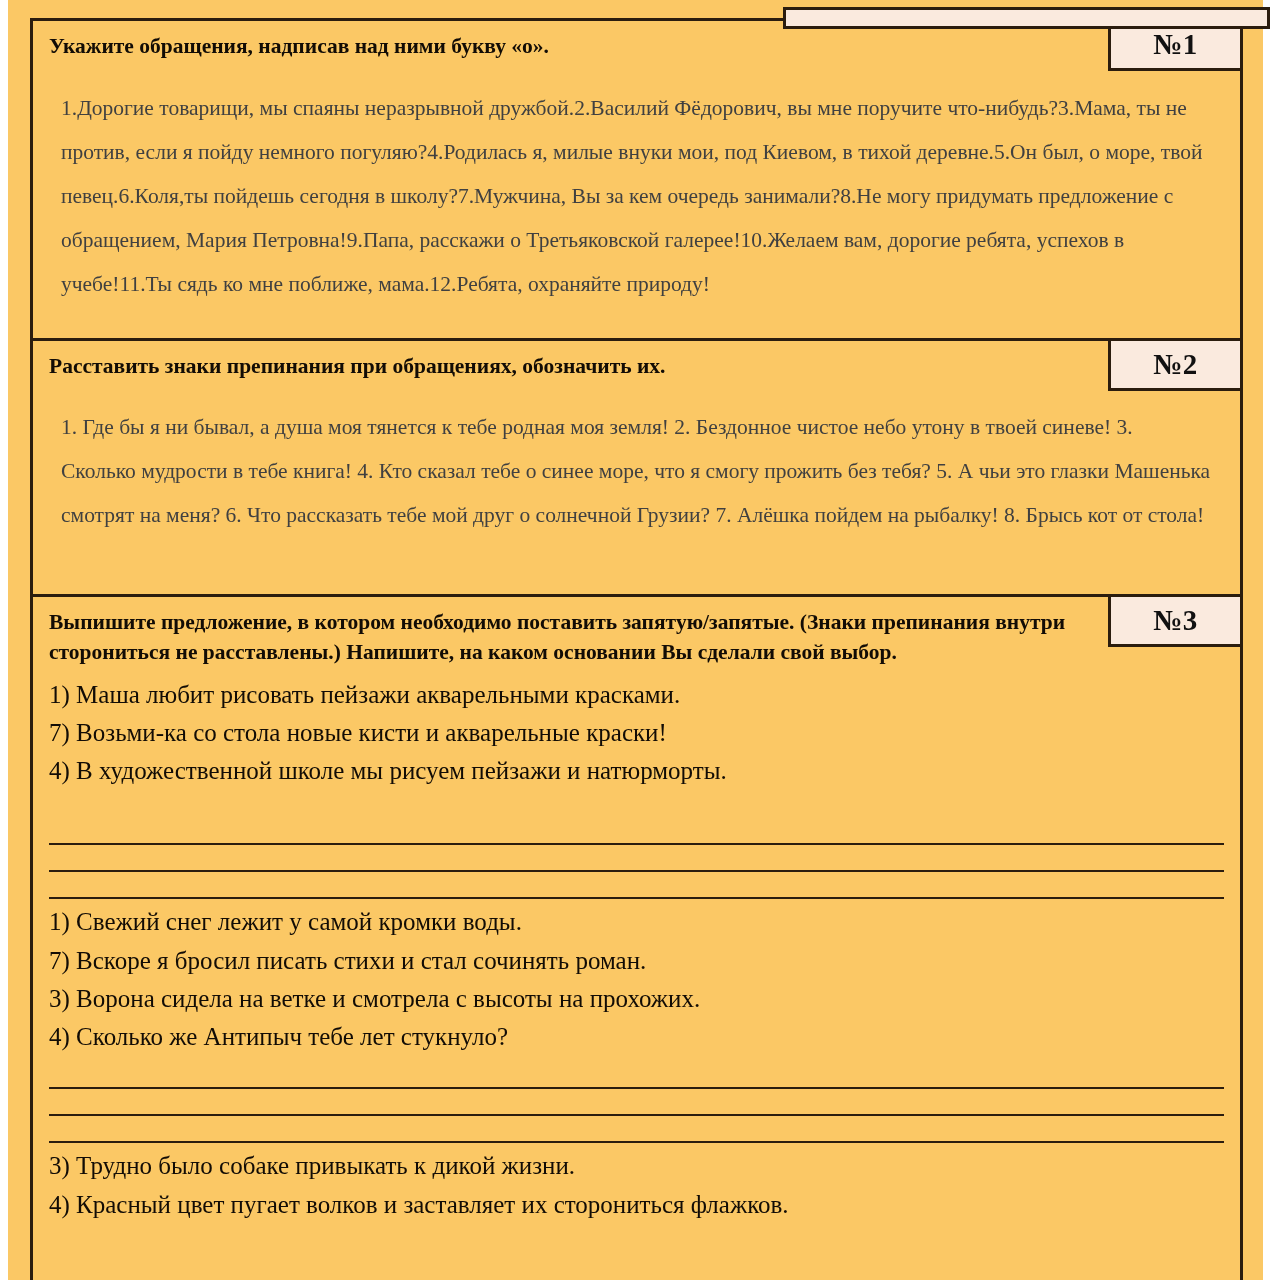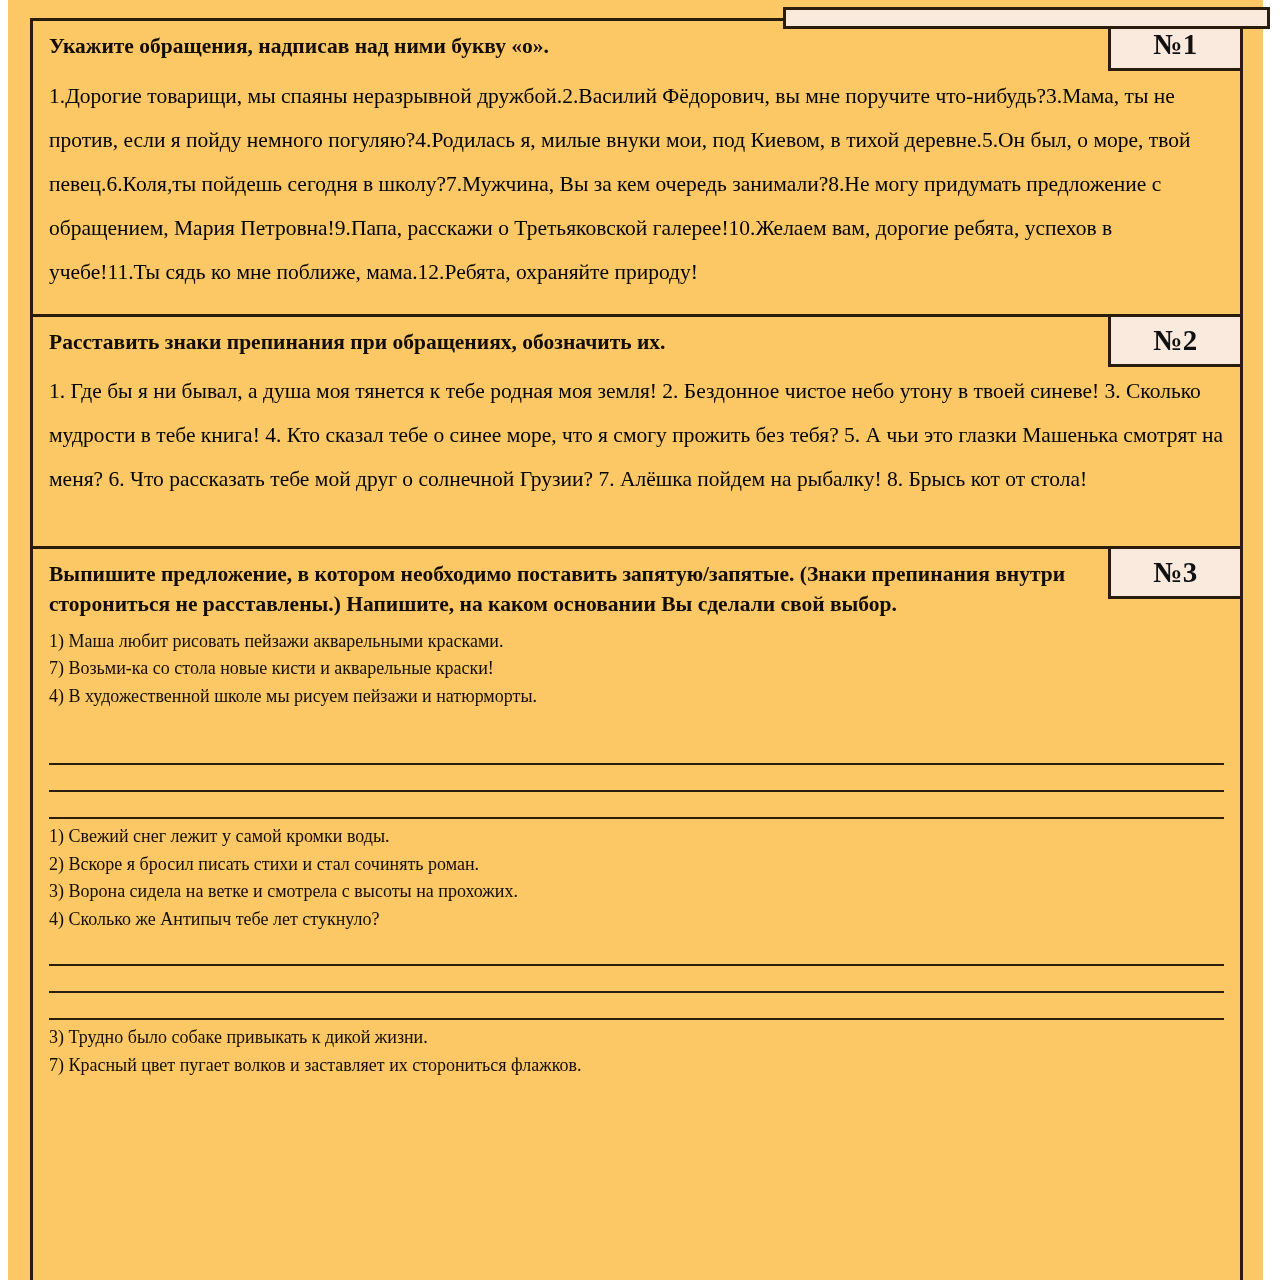--- a/index.html
+++ b/index.html
@@ -94,37 +94,37 @@
     line-height: 1.42;
     padding: 10px 70px 8px 16px;
     margin: 0;
   }
   .task-heading.narrow {
     padding-right: 150px;
   }
 
   .task-body {
     font-size: 21.5px;
-    color: #000000;
+    color: #404040;
     line-height: 1.62;
     padding: 4px 16px 10px 16px;
-    margin: 0;
+    margin: 12px;
     text-align: left;
   }
   .task-body.loose {
     line-height: 2.05;
   }
 
   .sentence-list {
     list-style: none;
     margin: 0;
     padding: 0 16px 0 16px;
   }
   .sentence-list li {
-    font-size: 18px;
+    font-size: 25px;
     color: #120c05;
     line-height: 1.53;
     white-space: nowrap;
   }
 
   .answer-lines {
     padding: 6px 16px 4px 16px;
   }
   .answer-line {
     height: 25px;
@@ -171,30 +171,30 @@
       </ul>
       <div class="spacer-md"></div>
       <div class="answer-lines">
         <div class="answer-line"></div>
         <div class="answer-line"></div>
         <div class="answer-line"></div>
       </div>
 
       <ul class="sentence-list">
         <li>1) Свежий снег лежит у самой кромки воды.</li>
-        <li>2) Вскоре я бросил писать стихи и стал сочинять роман.</li>
+        <li>7) Вскоре я бросил писать стихи и стал сочинять роман.</li>
         <li>3) Ворона сидела на ветке и смотрела с высоты на прохожих.</li>
         <li>4) Сколько же Антипыч тебе лет стукнуло?</li>
       </ul>
       <div class="answer-lines">
         <div class="answer-line"></div>
         <div class="answer-line"></div>
         <div class="answer-line"></div>
       </div>
 
       <ul class="sentence-list">
         <li>3) Трудно было собаке привыкать к дикой жизни.</li>
-        <li>7) Красный цвет пугает волков и заставляет их сторониться флажков.</li>
+        <li>4) Красный цвет пугает волков и заставляет их сторониться флажков.</li>
       </ul>
     </div>
 
   </div>
 </div>
 
 </body></html>

